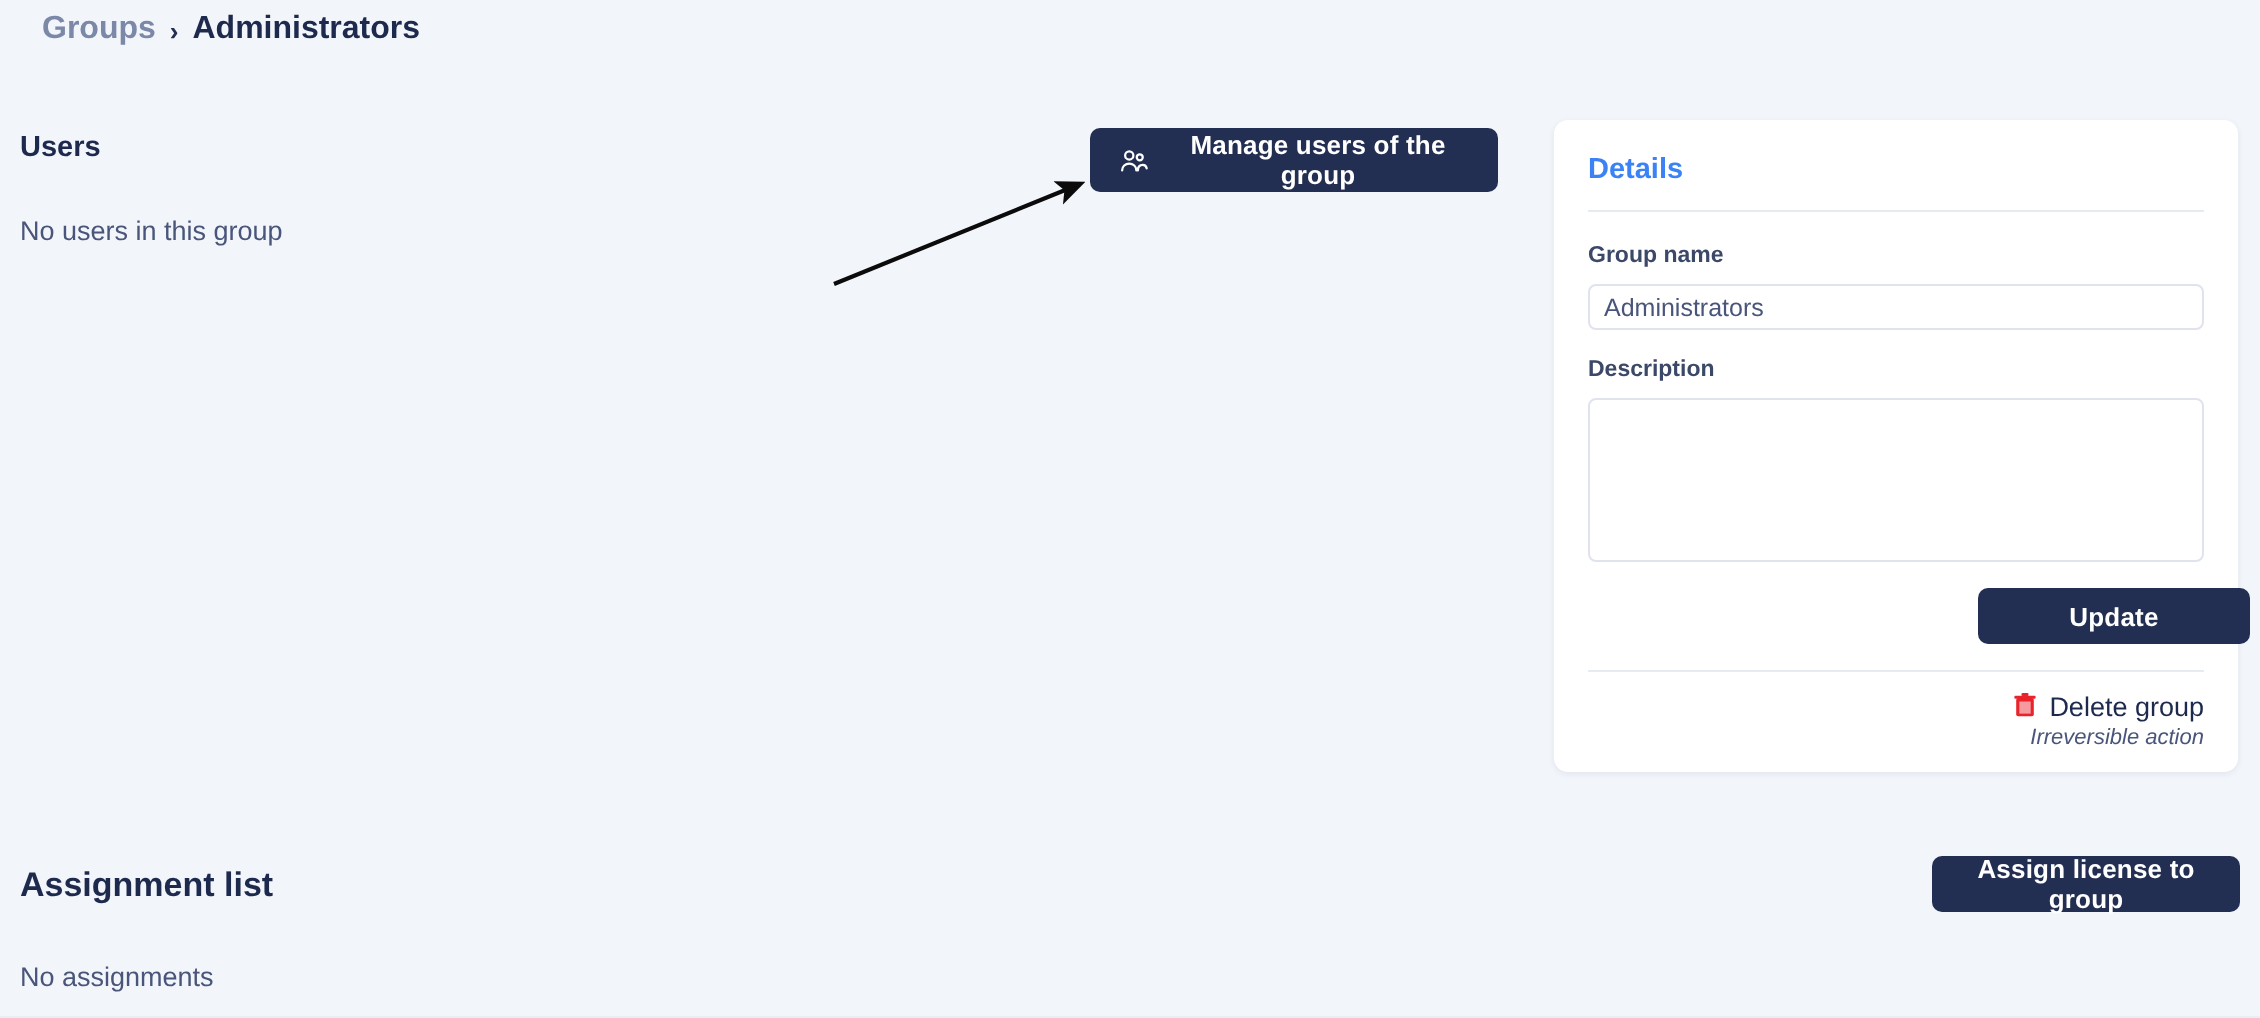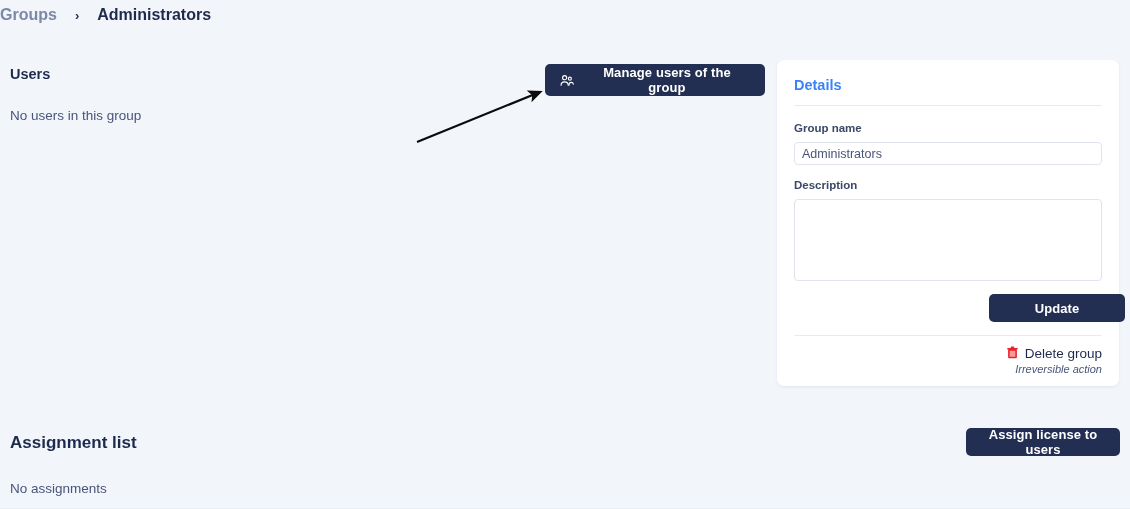--- a/index.html
+++ b/index.html
@@ -12,25 +12,25 @@
     background: #f2f5fa;
     font-family: "Liberation Sans", sans-serif;
     color: #242f51;
     overflow: hidden;
     position: relative;
   }
 
   
   .breadcrumb {
     position: absolute;
-    left: 0;
+    left: 21px;
     top: 6px;
     display: flex;
     align-items: center;
-    gap: 18px;
+    gap: 7px;
     font-size: 16px;
     font-weight: bold;
     justify-content: center;
   }
   .crumb-link {
     color: #7b88a8;
     cursor: pointer;
   }
   .crumb-sep {
     color: #242f51;
@@ -75,21 +75,21 @@
     align-items: center;
     justify-content: center;
     gap: 9px;
     letter-spacing: 0.1px;
   }
 
   .manage-users-btn {
     position: absolute;
     left: 545px;
     top: 64px;
-    width: 220px;
+    width: 204px;
     height: 32px;
     padding: 0 14px;
   }
   .manage-users-btn .icon-people {
     display: inline-flex;
     width: 15px;
     height: 15px;
     flex: 0 0 auto;
   }
 
@@ -311,16 +311,16 @@
     </span>
     <span class="delete-label">Delete group</span>
   </div>
   <div class="irreversible">Irreversible action</div>
 </div>
 
 <div class="assignment-heading">Assignment list</div>
 <div class="assignment-empty">No assignments</div>
 
 <button class="btn-dark assign-license-btn">
-  <span>Assign license to users</span>
+  <span>Assign license to group</span>
 </button>
 
 <div class="bottom-edge"></div>
 
 </body></html>

